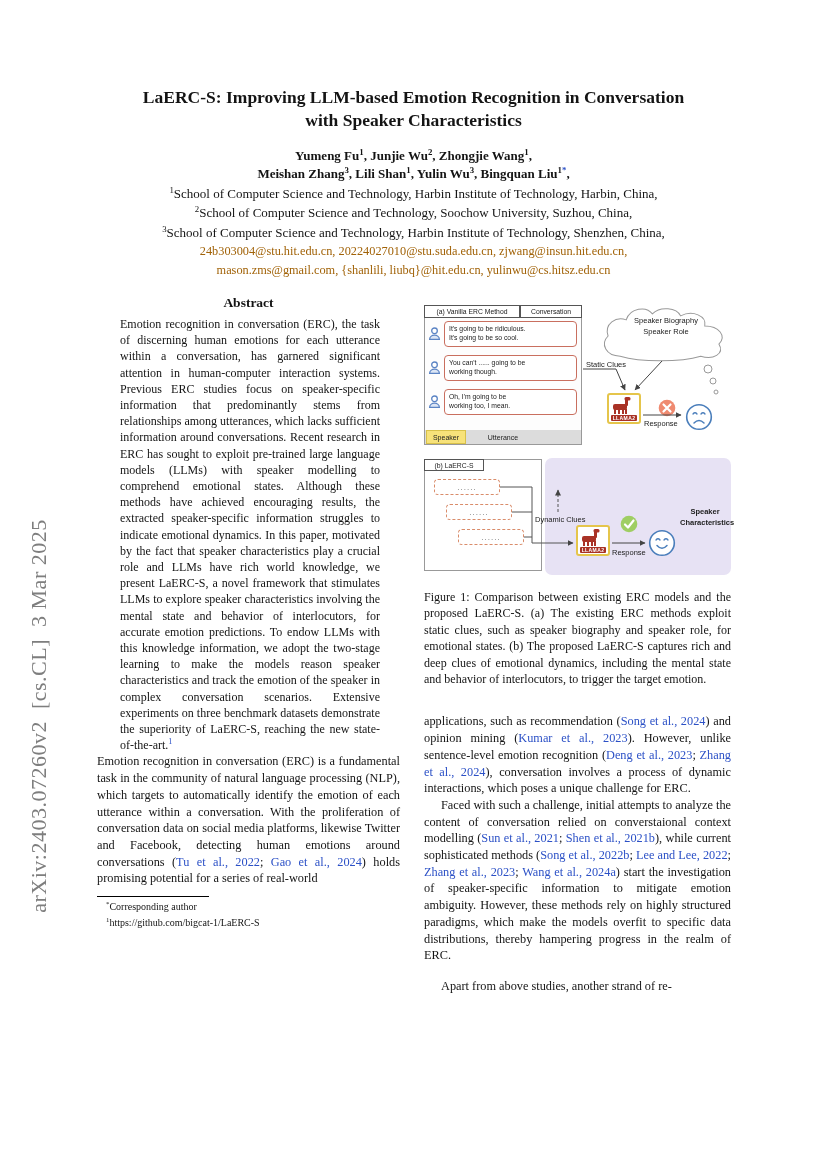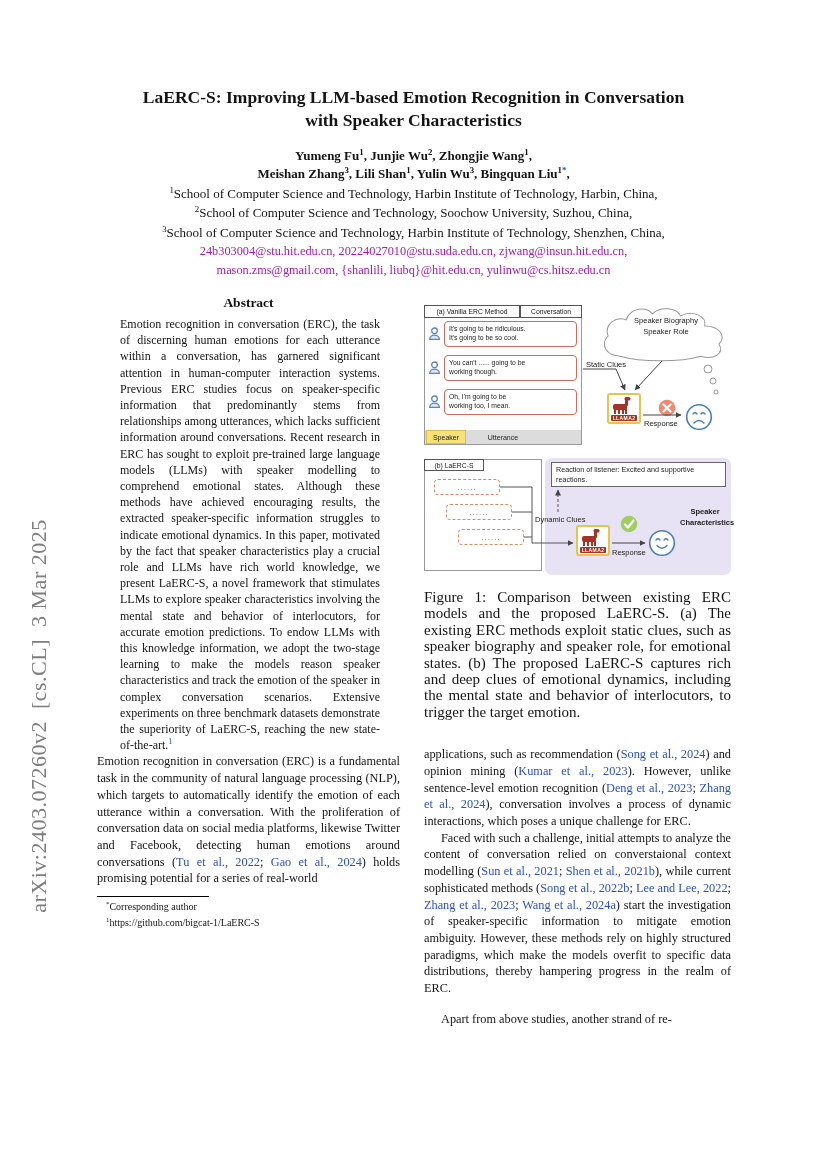--- a/index.html
+++ b/index.html
@@ -11,37 +11,37 @@
   
   .arxiv { position:absolute; left:-352px; top:702px; width:784px; height:28px;
            transform:rotate(-90deg); text-align:center; font-size:22px;
            color:#7e7e7e; white-space:pre; letter-spacing:.5px; }
 
   
   .header { position:absolute; left:77px; top:86px; width:673px; text-align:center; }
   .title  { font-size:17.5px; font-weight:bold; line-height:1.32; }
   .authors{ margin-top:15px; font-size:13px; font-weight:bold; line-height:1.4; }
   .affil  { font-size:13px; line-height:1.5; }
-  .emails { font-size:12.3px; line-height:1.55; color:#a21caf; }
+  .emails { font-size:12.3px; line-height:1.55; color:#a16207; }
   sup { font-size:68%; vertical-align:super; line-height:0; }
   .lnk { color:#2b50c6; }
 
   
   .col-left  { position:absolute; left:97px;  top:295px; width:303px; }
   .col-right { position:absolute; left:424px; top:303px; width:307px; }
 
   .abs-head { text-align:center; font-size:13.5px; font-weight:bold; margin-bottom:5px; }
   .abs-body { padding:0 20px 0 23px; font-size:12px; line-height:16.2px; text-align:justify; }
   .sec-head { margin-top:20px; font-size:13.8px; font-weight:bold; }
   .sec-title{ margin-left:13px; }
   .body-par { font-size:12.3px; line-height:16.7px; text-align:justify; }
   .fnrule { margin-top:9px; width:112px; border-top:1px solid #000; }
   .fn { font-size:10px; line-height:13px; margin-top:3px; padding-left:9px; }
 
-  .caption { margin-top:14px; font-size:15px; line-height:16.4px; text-align:justify; }
+  .caption { margin-top:14px; font-size:12px; line-height:16.4px; text-align:justify; }
   .rc-par  { font-size:12.3px; line-height:16.7px; text-align:justify; }
   .rc-par.first { margin-top:26px; }
   .indent  { text-indent:17px; }
   .gap-top { margin-top:14px; }
 
   
   .figure { position:relative; width:307px; height:272px;
             font-family:"Liberation Sans", sans-serif; color:#222; }
   .fa { position:absolute; }
   .frame { border:1px solid #999; background:#fdfdfd; }
@@ -175,21 +175,20 @@
         <svg width="28" height="28" viewBox="0 0 28 28">
           <circle cx="14" cy="14" r="12.3" fill="#fff" stroke="#4a7ebb" stroke-width="1.6"></circle>
           <path d="M8,11 Q10,8.5 12,11 M16,11 Q18,8.5 20,11" stroke="#4a7ebb" stroke-width="1.3" fill="none" stroke-linecap="round"></path>
           <path d="M9,20 Q14,15 19,20" stroke="#4a7ebb" stroke-width="1.5" fill="none" stroke-linecap="round"></path>
         </svg>
       </div>
 
       <div class="fa frame" style="left:0; top:156px; width:118px; height:112px; background:transparent;"></div>
       <div class="fa hdr-box" style="left:0; top:156px; width:60px; height:12px;">(b) LaERC-S</div>
 
-      <div class="fa reaction-box" style="left:127px; top:159px; width:175px; height:25px;">Reaction of listener: Excited and supportive reactions.</div>
 
       <div class="fa dash-box" style="left:10px; top:176px; width:66px; height:16px;">......</div>
       <div class="fa dash-box" style="left:22px; top:201px; width:66px; height:16px;">......</div>
       <div class="fa dash-box" style="left:34px; top:226px; width:66px; height:16px;">......</div>
 
       <div class="fa small-label" style="left:110px; top:212px; background:transparent;">Dynamic Clues</div>
 
       <div class="fa spk-char" style="left:256px; top:204px; width:50px;">Speaker
 Characteristics</div>
 

